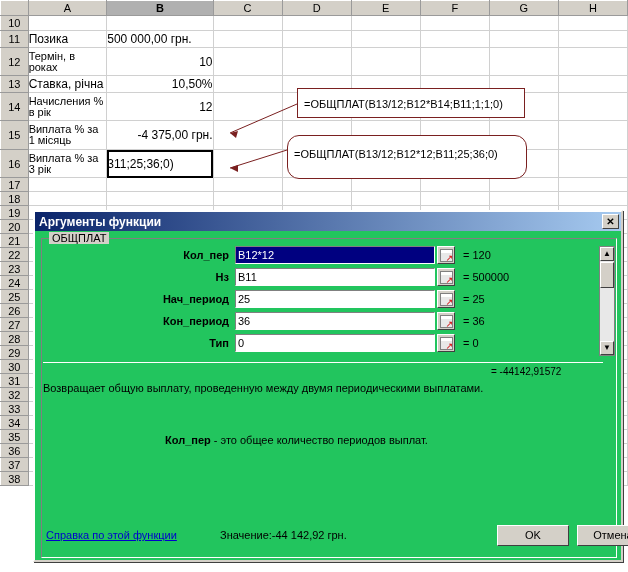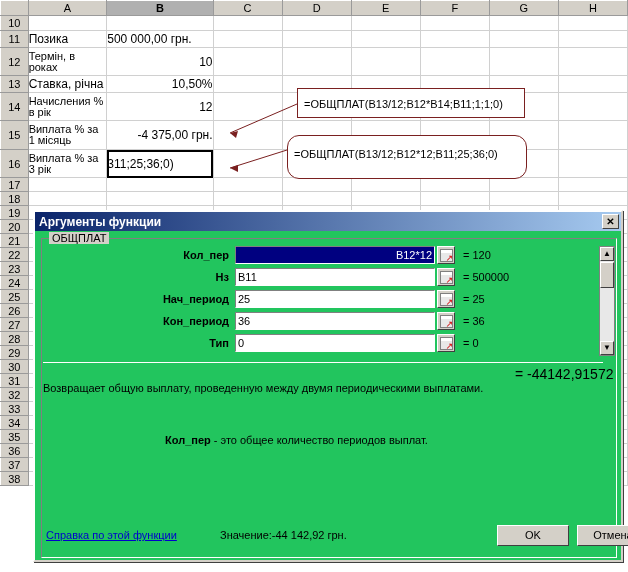--- a/index.html
+++ b/index.html
@@ -155,21 +155,21 @@
     width:200px;
     height:18px;
     border:1px solid #808080;
     border-right-color:#ffffff;
     border-bottom-color:#ffffff;
     background:#ffffff;
     font-size:11px;
     padding:1px 2px;
     font-family:"Liberation Sans", sans-serif;
   }
-  .arginput.sel { background:#000080; color:#ffffff;text-align:right; }
+  .arginput.sel { background:#000080; color:#ffffff; }
   .collapsebtn {
     width:18px; height:18px;
     background:#d4d0c8;
     border:1px solid #ffffff;
     border-right-color:#404040;
     border-bottom-color:#404040;
     margin-left:2px;
     position:relative;
     overflow:hidden;
   }
@@ -208,22 +208,22 @@
   .sbthumb {
     position:absolute; top:15px; left:0;
     width:14px; height:26px;
     background:#d4d0c8;
     border:1px solid #ffffff;
     border-right-color:#404040;
     border-bottom-color:#404040;
   }
   .resulteq {
     position:absolute;
-    left:480px; top:154px;
-    font-size:14px;
+    left:456px; top:154px;
+    font-size:10px;
     text-align:center;
   }
   .sep {
     position:absolute;
     left:8px; top:150px;
     width:560px; height:1px;
     background:#808080;
     border-bottom:1px solid #ffffff;
   }
   .desc {

